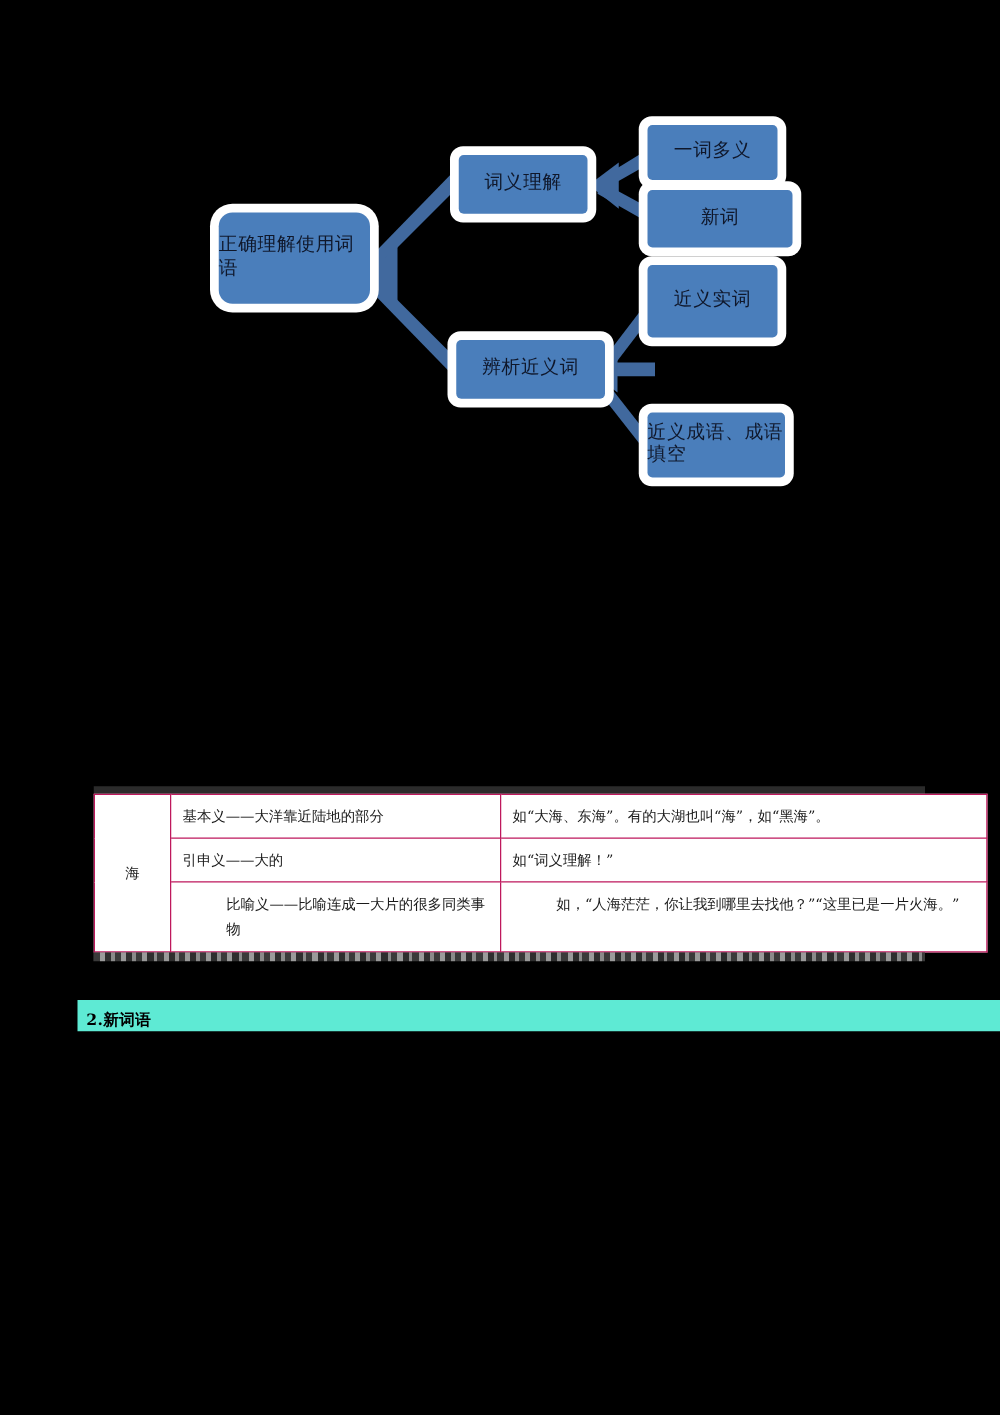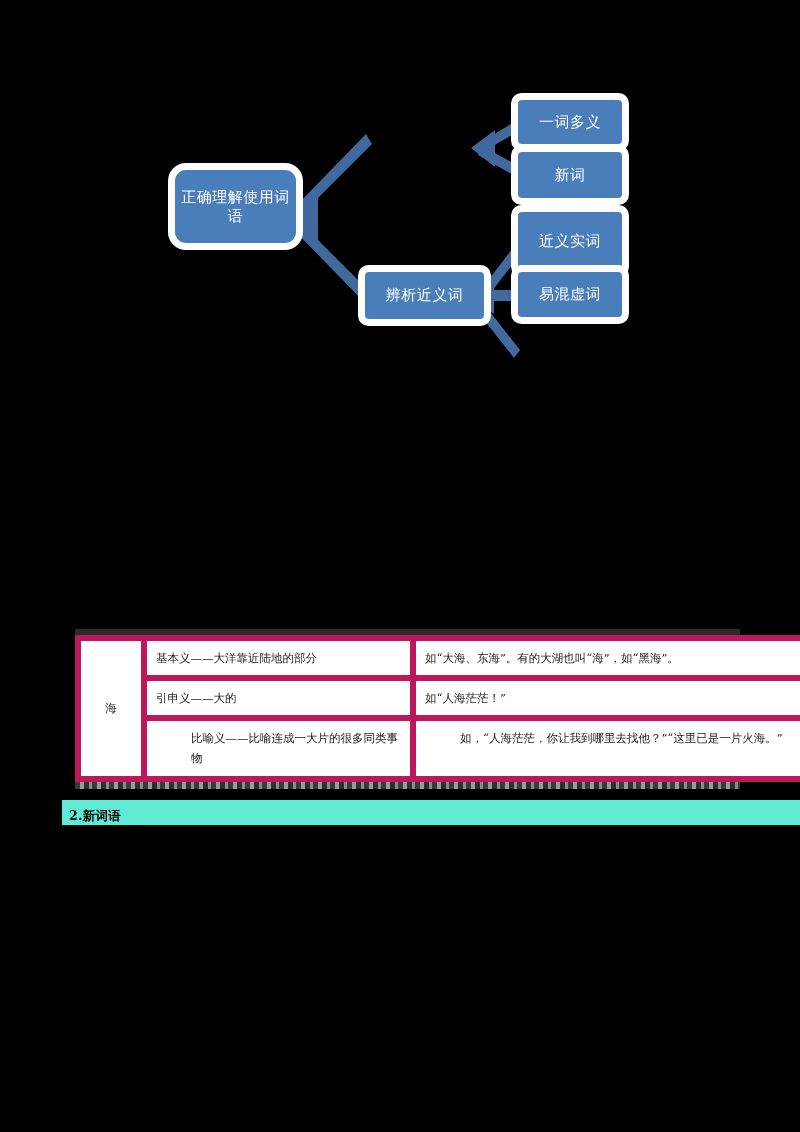--- a/index.html
+++ b/index.html
@@ -37,42 +37,43 @@
     left: 0; top: 0;
     width: 520px;
     height: 340px;
     overflow: visible;
   }
   .node {
     position: absolute;
     box-sizing: border-box;
     background: #4a7ebb;
     border-radius: 7px;
-    color: #ffffff;
+    color: #0f172a;
     display: flex;
     align-items: center;
     justify-content: center;
-    text-align: center;
+    text-align: left;
     line-height: 1.22;
     letter-spacing: 0.5px;
     font-weight: 400;
     z-index: 5;
     box-shadow: 0 0 0 7px #ffffff;
+    font-family: Liberation Mono, monospace;
   }
   .node.sq { border-radius: 4px; }
   .node-root {
     left: 25px; top: 100px;
     width: 121px; height: 73px;
     font-size: 15px;
     border-radius: 11px;
   }
   .node-l2a { left: 217px; top: 54px;  width: 103px; height: 47px; font-size: 15px; }
   .node-l2b { left: 215px; top: 202px; width: 119px; height: 47px; font-size: 15px; }
   .node-l3a { left: 368px; top: 30px;  width: 104px; height: 44px; font-size: 15px; }
-  .node-l3b { left: 368px; top: 82px;  width: 104px; height: 46px; font-size: 15px; }
+  .node-l3b { left: 368px; top: 82px;  width: 116px; height: 46px; font-size: 15px; }
   .node-l3c { left: 368px; top: 142px; width: 104px; height: 58px; font-size: 15px; }
   .node-l3d { left: 368px; top: 202px; width: 104px; height: 45px; font-size: 15px; }
   .node-l3e { left: 368px; top: 260px; width: 110px; height: 52px; font-size: 15px; }
 
   
   .table-wrap {
     position: absolute;
     left: 75px;
     top: 629px;
     width: 665px;
@@ -89,21 +90,21 @@
       #3a3a3a 0px, #3a3a3a 5px, #9a9a9a 5px, #9a9a9a 9px,
       #2e2e2e 9px, #2e2e2e 14px, #8a8a8a 14px, #8a8a8a 17px);
   }
   table.vocab {
     border-collapse: collapse;
     width: 665px;
     background: #ffffff;
     table-layout: fixed;
   }
   table.vocab td {
-    border: 6px solid #be185d;
+    border: 1px solid #be185d;
     font-family: "DejaVu Serif", "Liberation Serif", serif;
     font-size: 11.5px;
     color: #1a1a1a;
     padding: 7px 9px;
     vertical-align: middle;
     line-height: 1.75;
   }
   td.ch-head {
     width: 42px;
     text-align: center;
@@ -160,50 +161,53 @@
       <polygon fill="#41699e" points="332,220 374,220 374,231 332,231"></polygon>
 
       <polygon fill="#41699e" points="330,229 370,280 364,288 324,237"></polygon>
       <polygon fill="#41699e" points="319,225 344,207 344,244"></polygon>
     </svg>
 
     <div class="node node-root">
       <span>正确理解使用词语</span>
     </div>
 
+    <div class="node sq node-l2a">
+      <span>词义理解</span>
+    </div>
     <div class="node sq node-l2b">
       <span>辨析近义词</span>
     </div>
 
     <div class="node sq node-l3a">
       <span>一词多义</span>
     </div>
     <div class="node sq node-l3b">
       <span>新词</span>
     </div>
     <div class="node sq node-l3c">
       <span>近义实词</span>
     </div>
-    <div class="node sq node-l3d">
-      <span>易混虚词</span>
+    <div class="node sq node-l3e">
+      <span>近义成语、成语填空</span>
     </div>
   </div>
 
   <div class="table-wrap">
     <div class="tbl-topbar"></div>
     <table class="vocab">
       <tbody>
         <tr>
           <td class="ch-head" rowspan="3">海</td>
           <td class="meaning">基本义——大洋靠近陆地的部分</td>
           <td class="example">如“大海、东海”。有的大湖也叫“海”，如“黑海”。</td>
         </tr>
         <tr>
           <td class="meaning">引申义——大的</td>
-          <td class="example">如“人海茫茫！”</td>
+          <td class="example">如“词义理解！”</td>
         </tr>
         <tr class="r3">
           <td class="meaning">比喻义——比喻连成一大片的很多同类事物</td>
           <td class="example">如，“人海茫茫，你让我到哪里去找他？”“这里已是一片火海。”</td>
         </tr>
       </tbody>
     </table>
     <div class="tbl-botbar"></div>
   </div>
 

